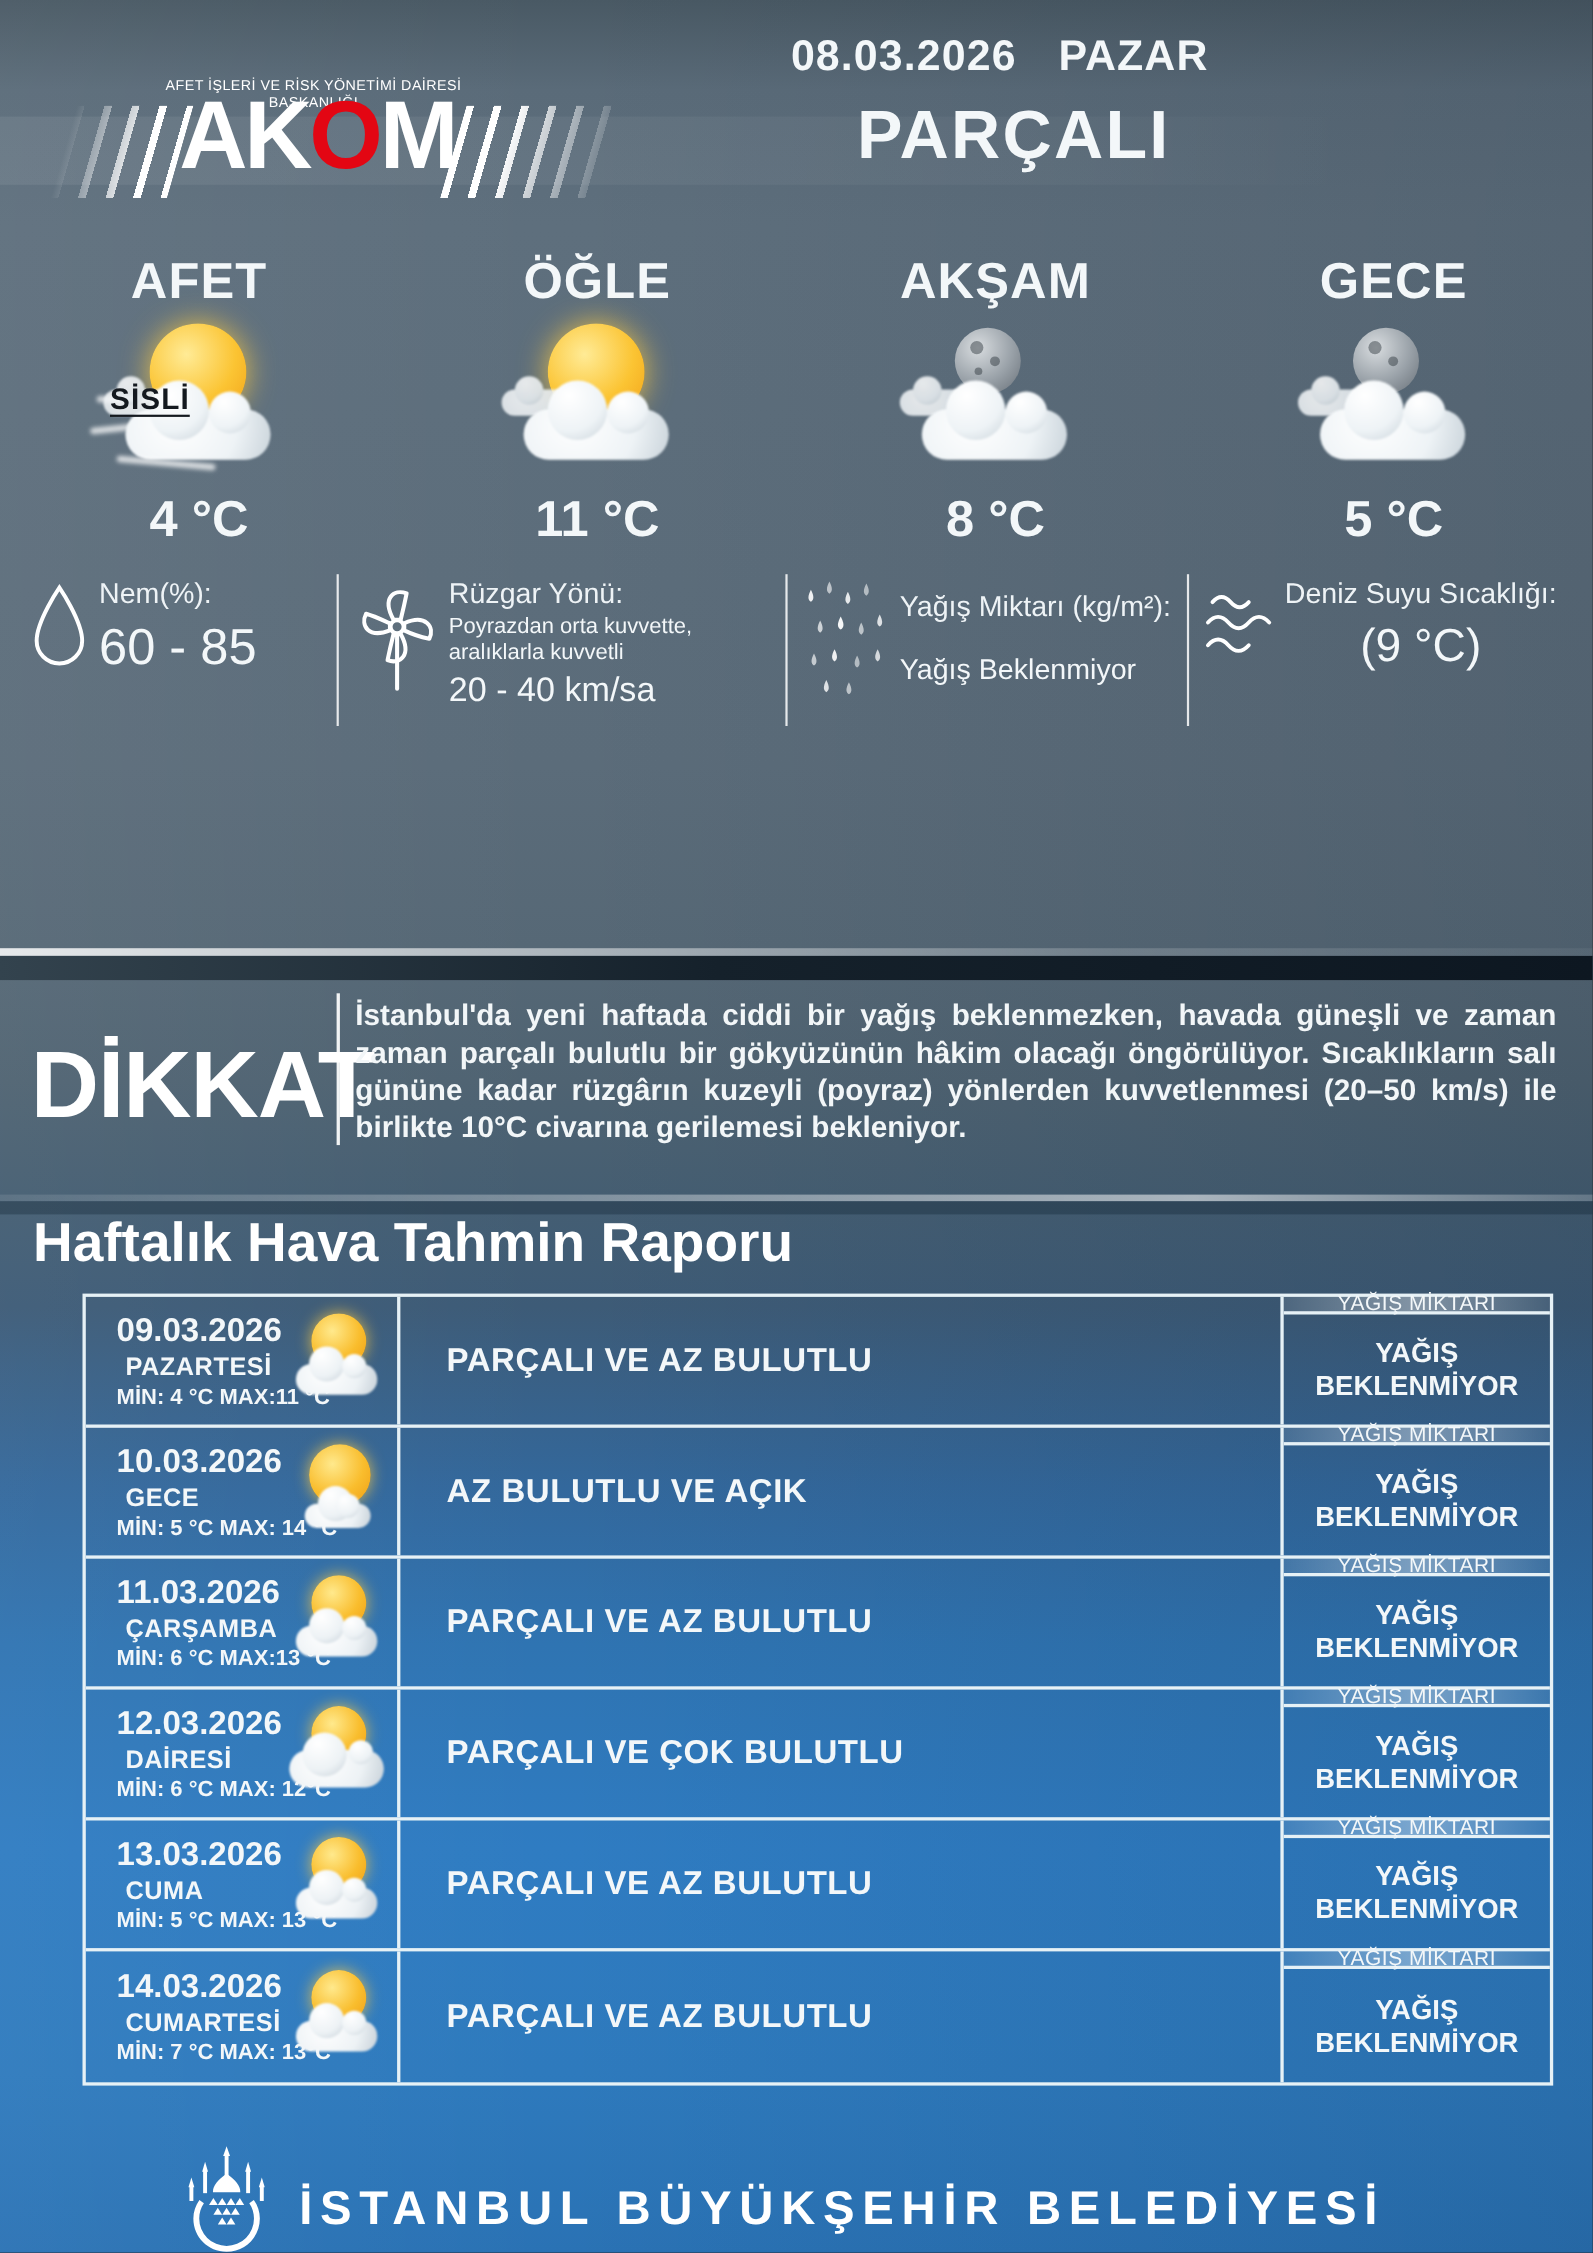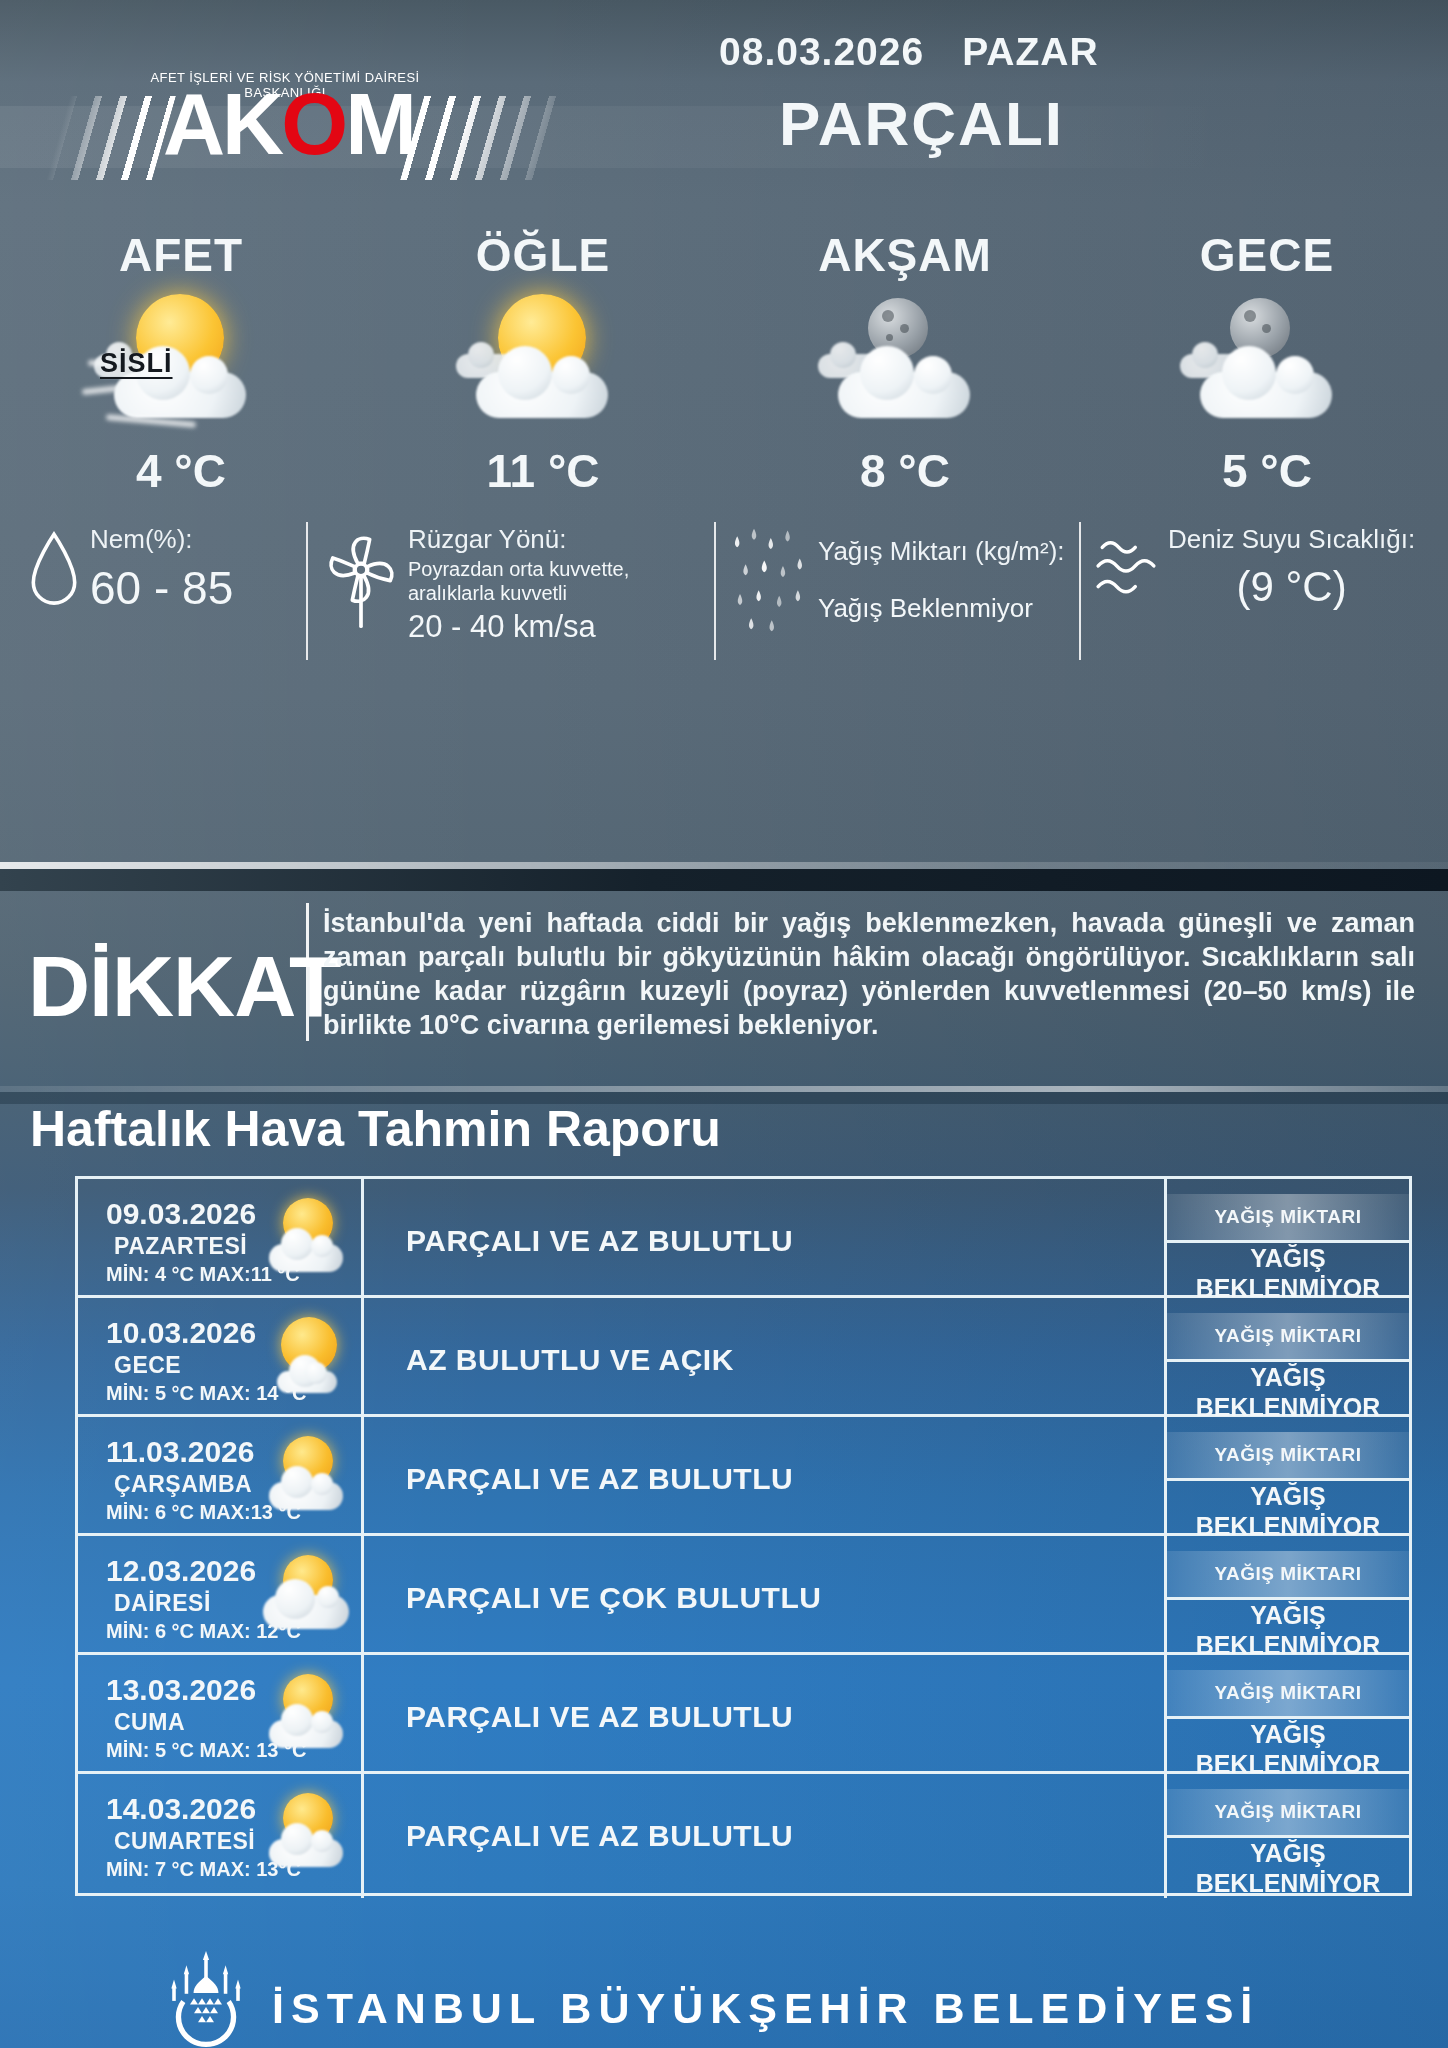--- a/index.html
+++ b/index.html
@@ -88,23 +88,23 @@
   .trow{display:grid;grid-template-columns:286px 1fr 242px;height:119px;border-bottom:3px solid #e6f1f6;}
   .trow:last-child{border-bottom:none;}
   .c-left{border-right:3px solid #e6f1f6;display:flex;align-items:center;padding:4px 4px 4px 28px;}
   .dmeta{flex:1;min-width:0;}
   .f-date{font-size:30px;font-weight:700;}
   .f-day{font-size:23px;font-weight:700;letter-spacing:.5px;margin:2px 0 3px 8px;}
   .f-minmax{font-size:20px;font-weight:700;white-space:nowrap;}
   .c-mid{border-right:3px solid #e6f1f6;display:flex;align-items:center;padding-left:42px;}
   .cond{font-size:30px;font-weight:800;letter-spacing:.5px;}
   .c-right{display:flex;flex-direction:column;}
-  .amount-head{height:49px;border-bottom:3px solid #e6f1f6;display:flex;align-items:center;justify-content:center;
-    font-size:19px;font-weight:700;letter-spacing:.5px;
-    background:linear-gradient(90deg,rgba(255,255,255,.10),rgba(255,255,255,.38) 50%,rgba(255,255,255,.08));margin-top:15px;}
+  .amount-head{height:16px;border-bottom:3px solid #e6f1f6;display:flex;align-items:center;justify-content:center;
+    font-size:19px;font-weight:400;letter-spacing:.5px;
+    background:linear-gradient(90deg,rgba(255,255,255,.10),rgba(255,255,255,.38) 50%,rgba(255,255,255,.08));}
   .amount-body{flex:1;display:flex;align-items:center;justify-content:center;text-align:center;
     font-size:25px;line-height:30px;font-weight:800;padding:0 30px;}
   
   .sicon{position:relative;width:100px;height:98px;flex:0 0 auto;}
   .ssun{position:absolute;left:26px;top:6px;width:50px;height:50px;border-radius:50%;
     background:radial-gradient(circle at 38% 32%,#ffe98c,#f9bd2d 55%,#ee9c13);
     box-shadow:0 0 14px rgba(252,202,66,.8);}
   .scl{position:absolute;border-radius:40px;filter:blur(.8px);
     background:radial-gradient(circle at 35% 25%,#ffffff,#edf2f5 60%,#c6d0d8);}
   .scl::before,.scl::after{content:"";position:absolute;border-radius:50%;background:inherit;}

